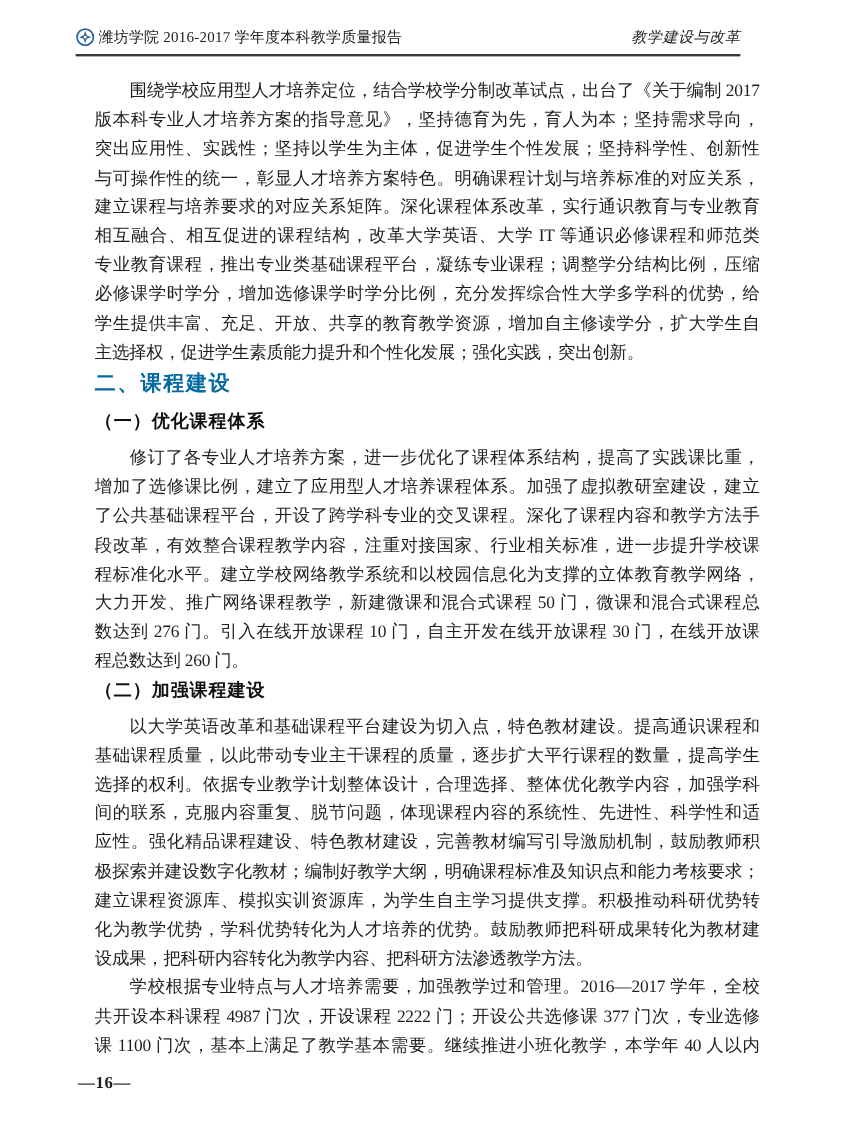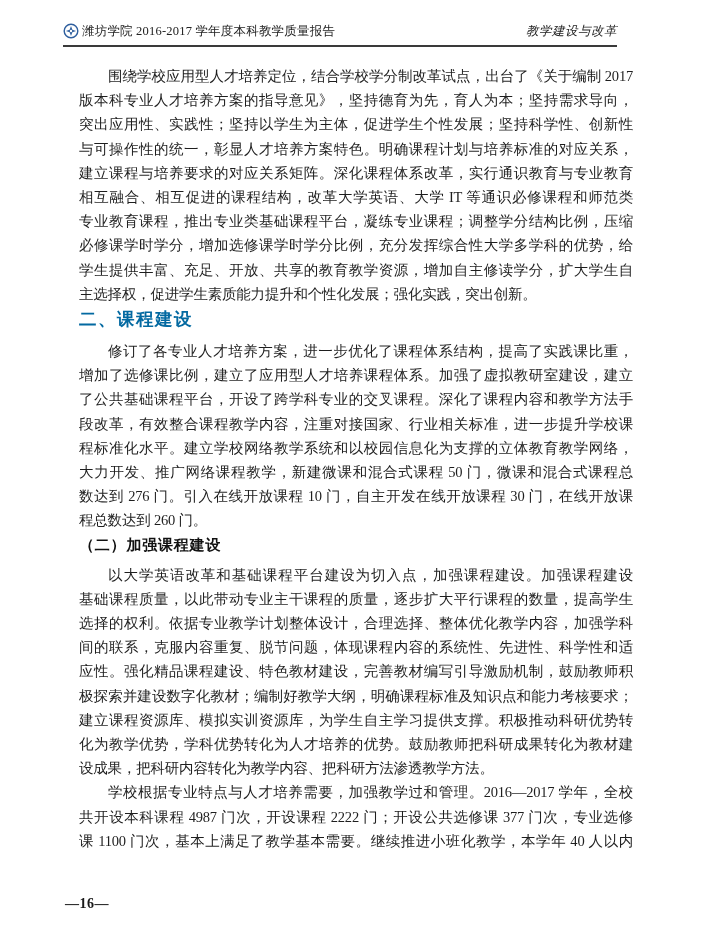--- a/index.html
+++ b/index.html
@@ -88,36 +88,37 @@
         <div class="line">建立课程与培养要求的对应关系矩阵。深化课程体系改革，实行通识教育与专业教育</div>
         <div class="line">相互融合、相互促进的课程结构，改革大学英语、大学 IT 等通识必修课程和师范类</div>
         <div class="line">专业教育课程，推出专业类基础课程平台，凝练专业课程；调整学分结构比例，压缩</div>
         <div class="line">必修课学时学分，增加选修课学时学分比例，充分发挥综合性大学多学科的优势，给</div>
         <div class="line">学生提供丰富、充足、开放、共享的教育教学资源，增加自主修读学分，扩大学生自</div>
         <div class="line last">主选择权，促进学生素质能力提升和个性化发展；强化实践，突出创新。</div>
       </div>
 
     <h2 class="sec">二、课程建设</h2>
 
+    <h3 class="sub sub1">（一）优化课程体系</h3>
 
     <div class="para p2">
         <div class="line indent">修订了各专业人才培养方案，进一步优化了课程体系结构，提高了实践课比重，</div>
         <div class="line">增加了选修课比例，建立了应用型人才培养课程体系。加强了虚拟教研室建设，建立</div>
         <div class="line">了公共基础课程平台，开设了跨学科专业的交叉课程。深化了课程内容和教学方法手</div>
         <div class="line">段改革，有效整合课程教学内容，注重对接国家、行业相关标准，进一步提升学校课</div>
         <div class="line">程标准化水平。建立学校网络教学系统和以校园信息化为支撑的立体教育教学网络，</div>
         <div class="line">大力开发、推广网络课程教学，新建微课和混合式课程 50 门，微课和混合式课程总</div>
         <div class="line">数达到 276 门。引入在线开放课程 10 门，自主开发在线开放课程 30 门，在线开放课</div>
         <div class="line last">程总数达到 260 门。</div>
       </div>
 
     <h3 class="sub sub2">（二）加强课程建设</h3>
 
     <div class="para p3">
-        <div class="line indent">以大学英语改革和基础课程平台建设为切入点，加强课程建设。加强课程建设</div>
+        <div class="line indent">以大学英语改革和基础课程平台建设为切入点，特色教材建设。提高通识课程和</div>
         <div class="line">基础课程质量，以此带动专业主干课程的质量，逐步扩大平行课程的数量，提高学生</div>
         <div class="line">选择的权利。依据专业教学计划整体设计，合理选择、整体优化教学内容，加强学科</div>
         <div class="line">间的联系，克服内容重复、脱节问题，体现课程内容的系统性、先进性、科学性和适</div>
         <div class="line">应性。强化精品课程建设、特色教材建设，完善教材编写引导激励机制，鼓励教师积</div>
         <div class="line">极探索并建设数字化教材；编制好教学大纲，明确课程标准及知识点和能力考核要求；</div>
         <div class="line">建立课程资源库、模拟实训资源库，为学生自主学习提供支撑。积极推动科研优势转</div>
         <div class="line">化为教学优势，学科优势转化为人才培养的优势。鼓励教师把科研成果转化为教材建</div>
         <div class="line last">设成果，把科研内容转化为教学内容、把科研方法渗透教学方法。</div>
       </div>
 

